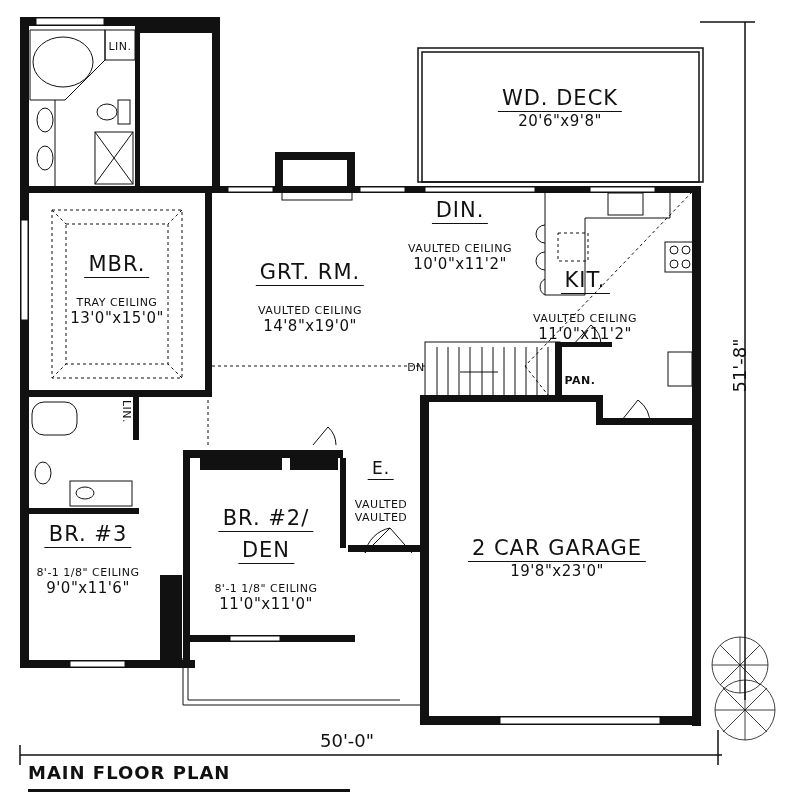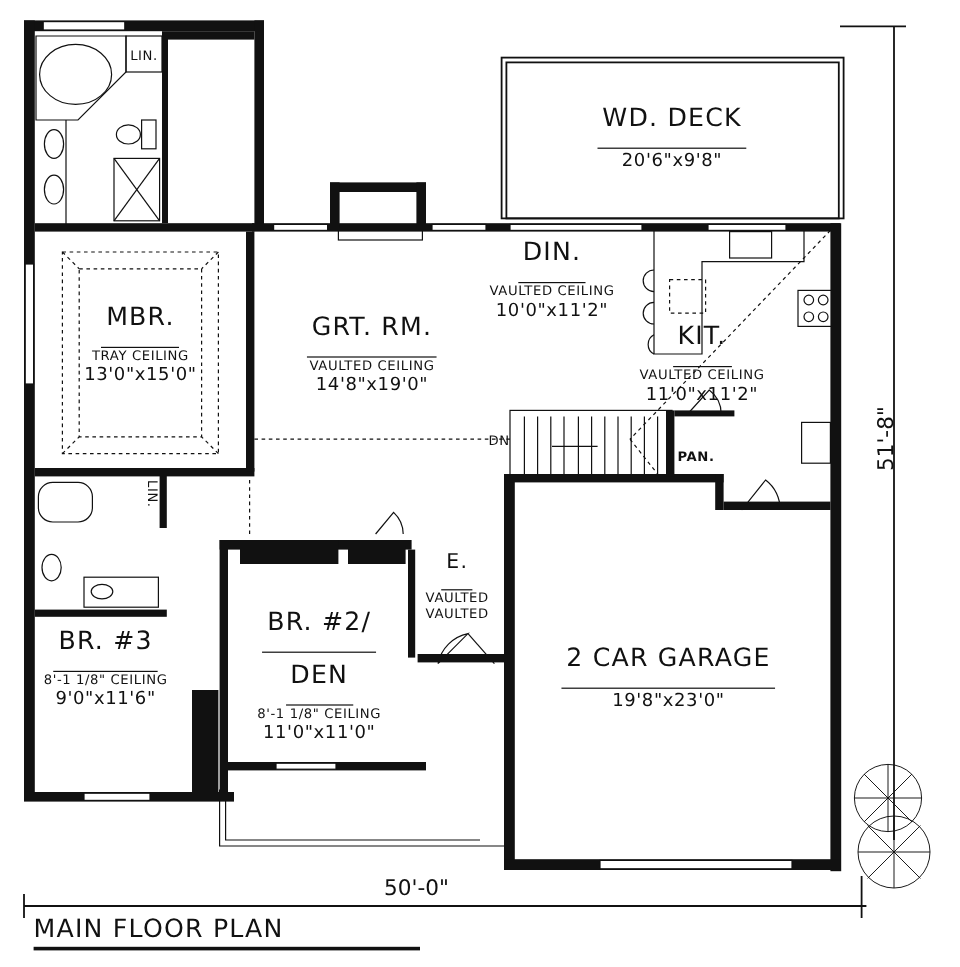--- a/index.html
+++ b/index.html
@@ -1,24 +1,24 @@
 <!DOCTYPE html>
 <html><head>
 <meta charset="utf-8">
 <style>
   html, body { margin: 0; padding: 0; background: #ffffff; }
   body { width: 800px; height: 806px; position: relative; overflow: hidden; font-family: "DejaVu Sans", sans-serif; color: #111; }
   svg { position: absolute; left: 0; top: 0; }
   .lbl { position: absolute; text-align: center; transform: translateX(-50%); white-space: nowrap; color: #111; }
-  .room-name { font-size: 21px; letter-spacing: 1px; padding: 0 4px 13px; border-bottom: 1.5px solid #111; display: inline-block; }
-  .room-sub { font-size: 11px; letter-spacing: 0.5px; margin-top: 0; }
+  .room-name { font-size: 21px; letter-spacing: 1px; padding: 0 4px 1px; border-bottom: 1.5px solid #111; display: inline-block; }
+  .room-sub { font-size: 11px; letter-spacing: 0.5px; margin-top: 18px; }
   .room-dim { font-size: 15px; letter-spacing: 0.5px; }
   .small-name { font-size: 11px; letter-spacing: 0.5px; }
   .dim-text { font-size: 18px; position: absolute; }
-  .title { position: absolute; left: 28px; top: 762px; font-size: 21px; letter-spacing: 1px; }
+  .title { position: absolute; left: 28px; top: 762px; font-size: 18px; letter-spacing: 1px; font-weight: bold; }
   .title-line { position: absolute; left: 28px; top: 789px; width: 322px; height: 3px; background: #111; }
 </style>
 </head>
 <body>
 
 <svg width="800" height="806" viewBox="0 0 800 806">
   <g fill="none" stroke="#111" stroke-width="1.5">
 
     <rect x="418" y="48" width="285" height="134"></rect>
     <rect x="422" y="52" width="277" height="130"></rect>

